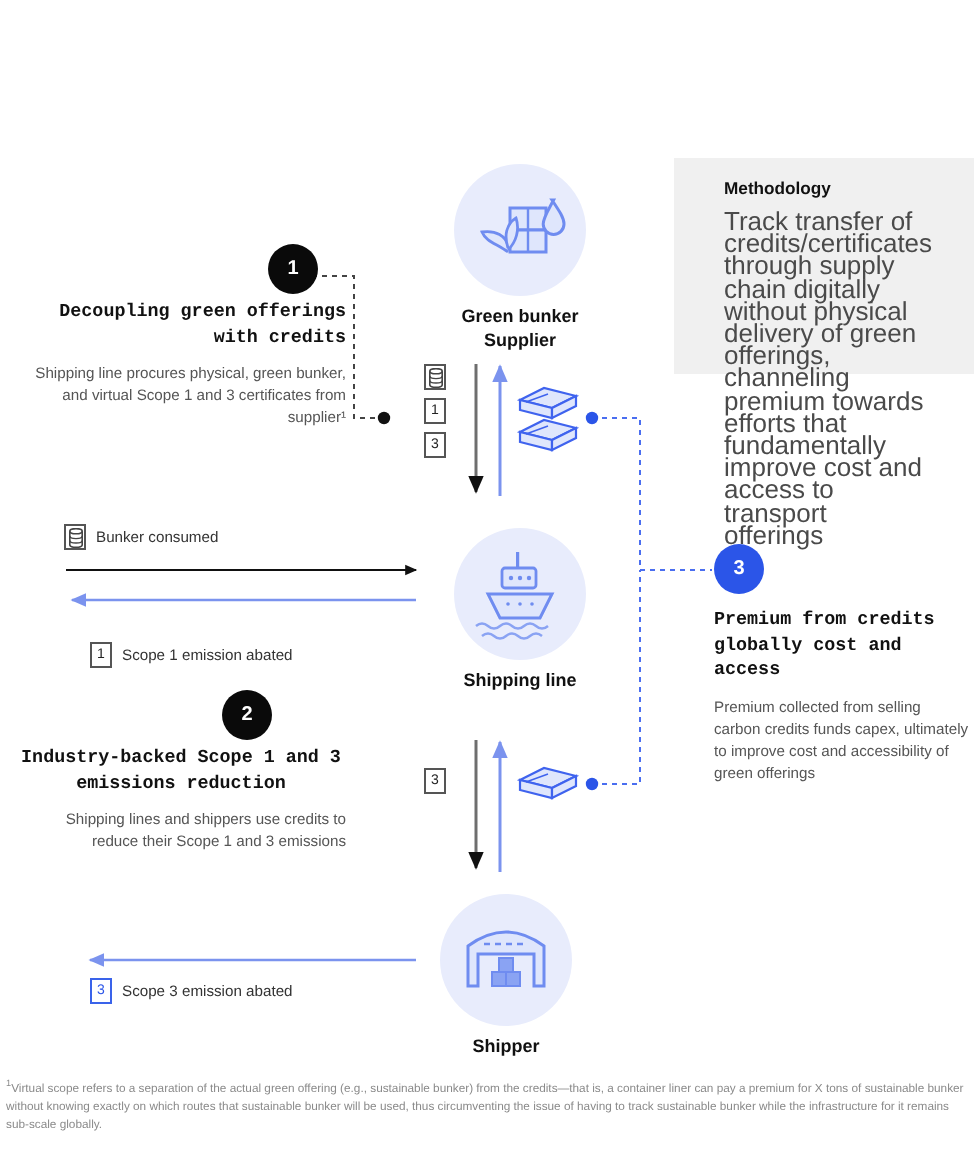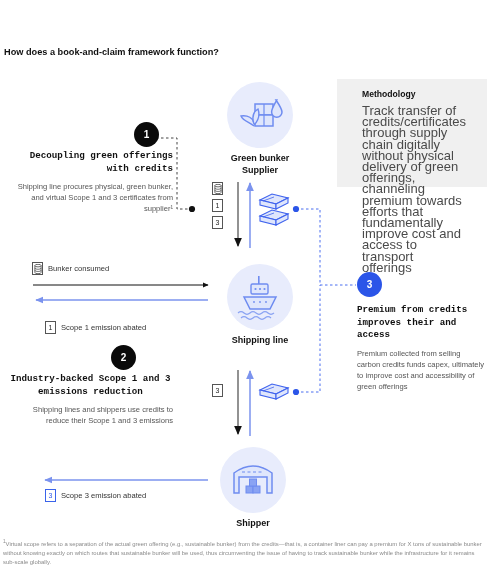--- a/index.html
+++ b/index.html
@@ -127,21 +127,20 @@
     position: absolute; left: 3px; top: 537px; width: 484px;
     font-size: 5.9px; line-height: 9.2px; color: #8a8a8a;
   }
   .footnote sup { font-size: 4.6px; vertical-align: super; }
 </style>
 </head>
 <body>
 
 <div class="page">
 
-  <div class="subtitle">How does a book-and-claim framework function?</div>
 
   <div class="methodology">
     <h3>Methodology</h3>
     <p>Track transfer of credits/certificates through supply chain digitally without physical delivery of green offerings, channeling premium towards efforts that fundamentally improve cost and access to transport offerings</p>
   </div>
 
   <svg id="wires" viewBox="0 0 489 580">
     <defs>
       <marker id="arrB" markerWidth="7" markerHeight="7" refX="5.4" refY="3" orient="auto">
         <path d="M0,0.4 L6,3 L0,5.6 z" fill="#111111"></path>
@@ -301,21 +300,21 @@
   </div>
 
   <div class="step" id="step2">
     <div class="badge badge-dark">2</div>
     <h4>Industry-backed Scope 1 and 3 emissions reduction</h4>
     <p>Shipping lines and shippers use credits to reduce their Scope 1 and 3 emissions</p>
   </div>
 
   <div class="step" id="step3">
     <div class="badge badge-blue">3</div>
-    <h4>Premium from credits improves their and access</h4>
+    <h4>Premium from credits globally cost and access</h4>
     <p>Premium collected from selling carbon credits funds capex, ultimately to improve cost and accessibility of green offerings</p>
   </div>
 
   <div class="footnote">
     <sup>1</sup><span>Virtual scope refers to a separation of the actual green offering (e.g., sustainable bunker) from the credits—that is, a container liner can pay a premium for X tons of sustainable bunker without knowing exactly on which routes that sustainable bunker will be used, thus circumventing the issue of having to track sustainable bunker while the infrastructure for it remains sub-scale globally.</span>
   </div>
 
 </div>
 
 </body></html>

